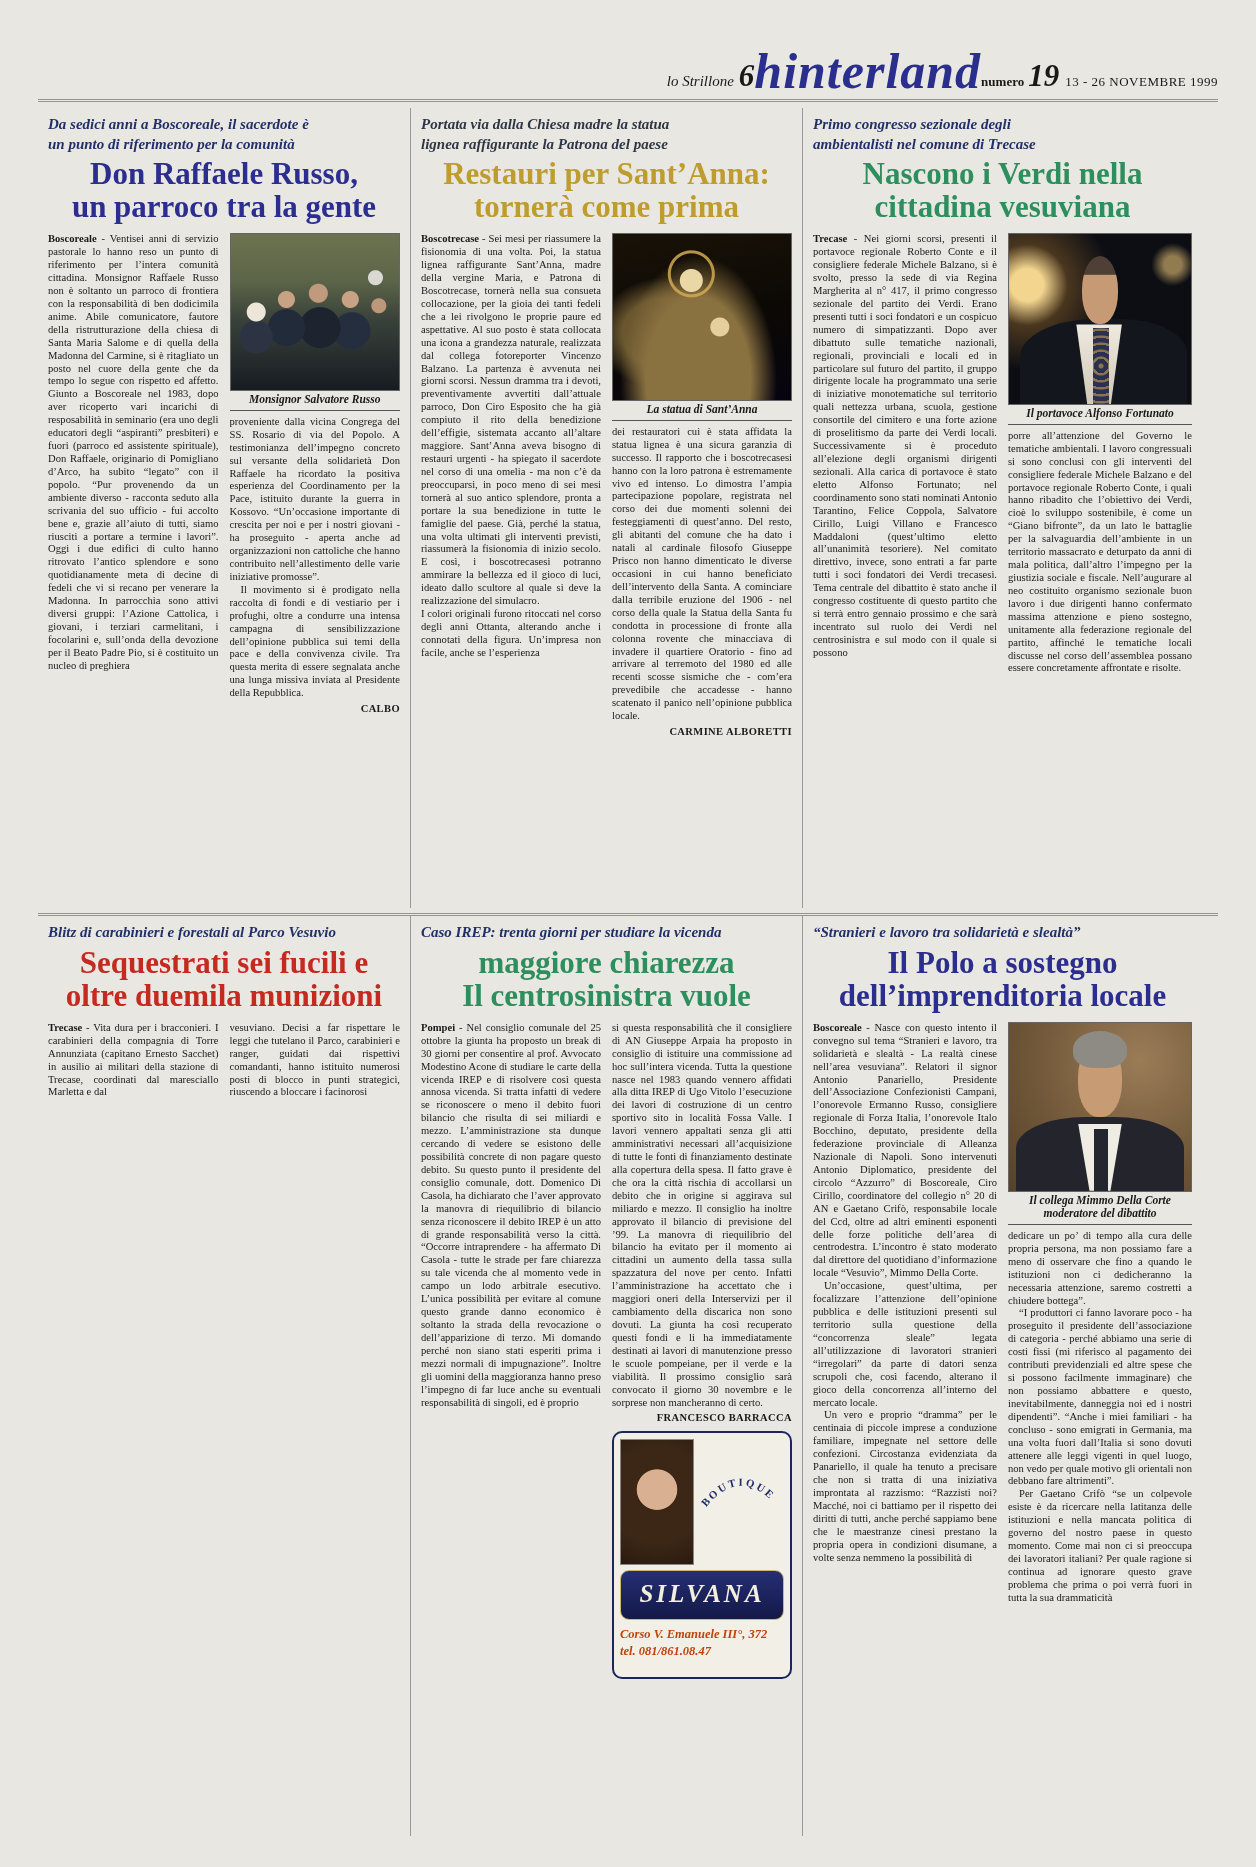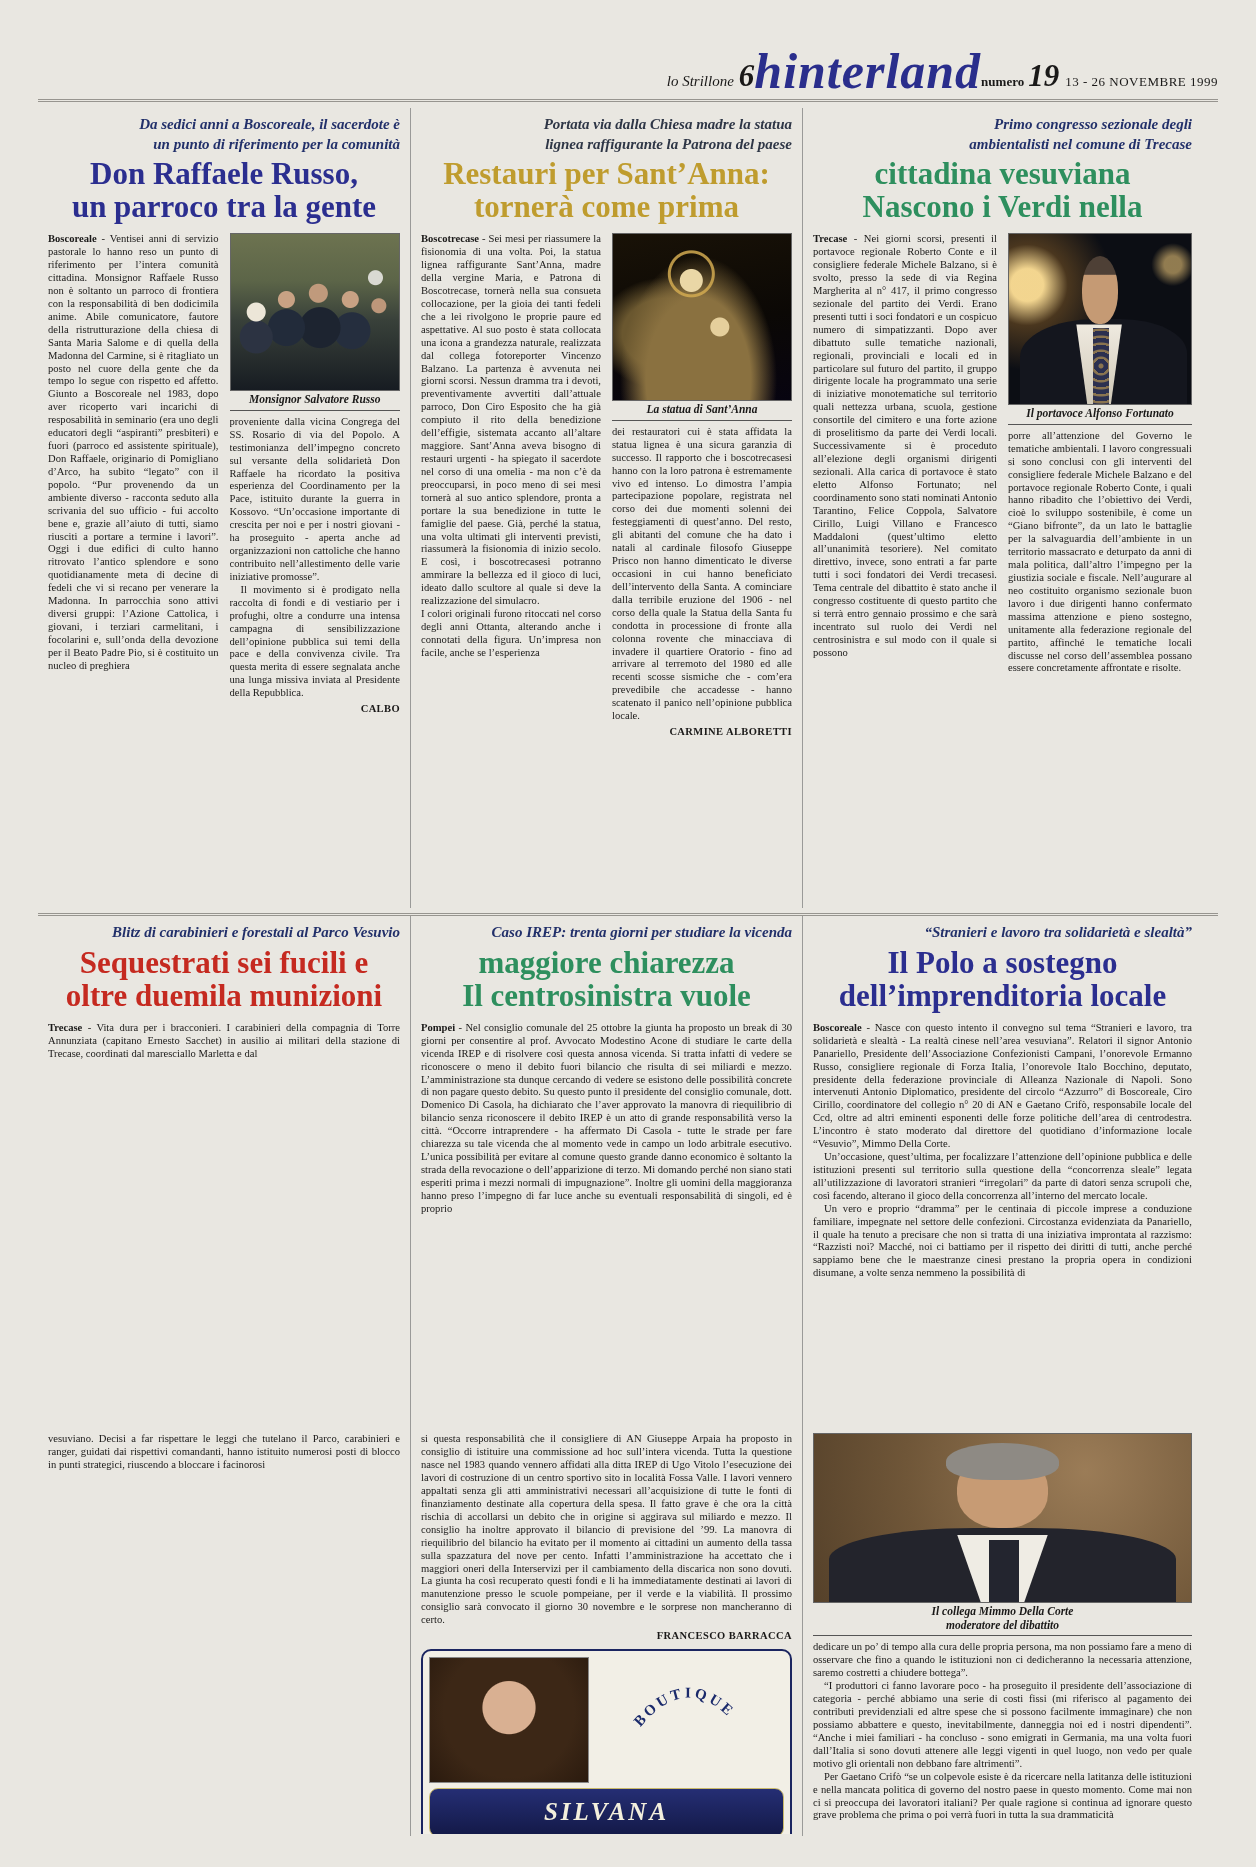--- a/index.html
+++ b/index.html
@@ -14,27 +14,27 @@
   .mast-right .lbl{font-weight:700;}
   .mast-right .no{font-size:31px;font-weight:700;font-style:italic;margin:0 6px 0 4px;}
   .mast-right .date{font-size:13px;letter-spacing:.5px;}
   .rule{border-bottom:3px double #97958f;margin-top:5px;}
   
   .row{display:grid;grid-template-columns:372px 392px 400px;}
   .row-top{height:800px;margin-top:6px;}
   .row-bottom{height:920px;}
   .strip{padding:0 10px;overflow:hidden;box-sizing:border-box;}
   .strip+.strip{border-left:1px solid #9a9a98;}
-  .kicker{text-align:right;font-weight:700;font-style:italic;font-size:15px;line-height:1.3;color:#22306a;margin:7px 0 2px;}
+  .kicker{text-align:left;font-weight:700;font-style:italic;font-size:15px;line-height:1.3;color:#22306a;margin:7px 0 2px;}
   .kicker.k-dark{color:#2e3646;}
   .hl{text-align:center;font-weight:700;font-size:31px;line-height:1.07;margin:3px 0 10px;}
   .hl-blue{color:#2b2e8f;} .hl-gold{color:#bf9c2e;} .hl-green{color:#2e8f5e;} .hl-red{color:#c52a20;}
   .cols{display:flex;gap:11px;}
   .row-top .cols{height:655px;}
-  .row-bottom .cols{height:812px;flex-direction:column;}
+  .row-bottom .cols{height:812px;}
   .col{flex:1 1 0;overflow:hidden;text-align:justify;font-size:10.6px;line-height:1.22;}
   .col p{margin:0;}
   .col p.ind{text-indent:11px;}
   b.lead{font-weight:700;}
   figure{margin:0;}
   .caption{text-align:center;font-weight:700;font-style:italic;font-size:11.5px;padding:2px 0 3px;
            border-bottom:1px solid #555;margin-bottom:5px;line-height:1.18;}
   .byline{text-align:right;font-weight:700;font-size:10.5px;letter-spacing:.4px;margin-top:3px;}
   
   .cols-a4-top{height:80px;}
@@ -161,22 +161,22 @@
         </div>
       </div>
     </article>
 
     <article class="strip">
       <div class="kicker">
         <div>Primo congresso sezionale degli</div>
         <div>ambientalisti nel comune  di Trecase</div>
       </div>
       <h1 class="hl hl-green">
+        <div>Nascono i Verdi nella</div>
         <div>cittadina vesuviana</div>
-        <div>Nascono i Verdi nella</div>
       </h1>
       <div class="cols">
         <div class="col">
           <p><b class="lead">Trecase</b> <span>- Nei giorni scorsi, presenti il portavoce regionale Roberto Conte e il consigliere federale Michele Balzano, si è svolto, presso la sede di via Regina Margherita al n° 417, il primo congresso sezionale del partito dei Verdi. Erano presenti tutti i soci fondatori e un cospicuo numero di simpatizzanti. Dopo aver dibattuto sulle tematiche nazionali, regionali, provinciali e locali ed in particolare sul futuro del partito, il gruppo dirigente locale ha programmato una serie di iniziative monotematiche sul territorio quali nettezza urbana, scuola, gestione consortile del cimitero e una forte azione di proselitismo da parte dei Verdi locali. Successivamente si è proceduto all’elezione degli organismi dirigenti sezionali. Alla carica di portavoce è stato eletto Alfonso Fortunato; nel coordinamento sono stati nominati Antonio Tarantino, Felice Coppola, Salvatore Cirillo, Luigi Villano e Francesco Maddaloni (quest’ultimo eletto all’unanimità tesoriere). Nel comitato direttivo, invece, sono entrati a far parte tutti i soci fondatori dei Verdi trecasesi. Tema centrale del dibattito è stato anche il congresso costituente di questo partito che si terrà entro gennaio prossimo e che sarà incentrato sul ruolo dei Verdi nel centrosinistra e sul modo con il quale si possono</span></p>
         </div>
         <div class="col">
           <figure>
             <div class="ph ph-fortunato">
                 <i class="suit"></i>
                 <i class="shirt"></i>

